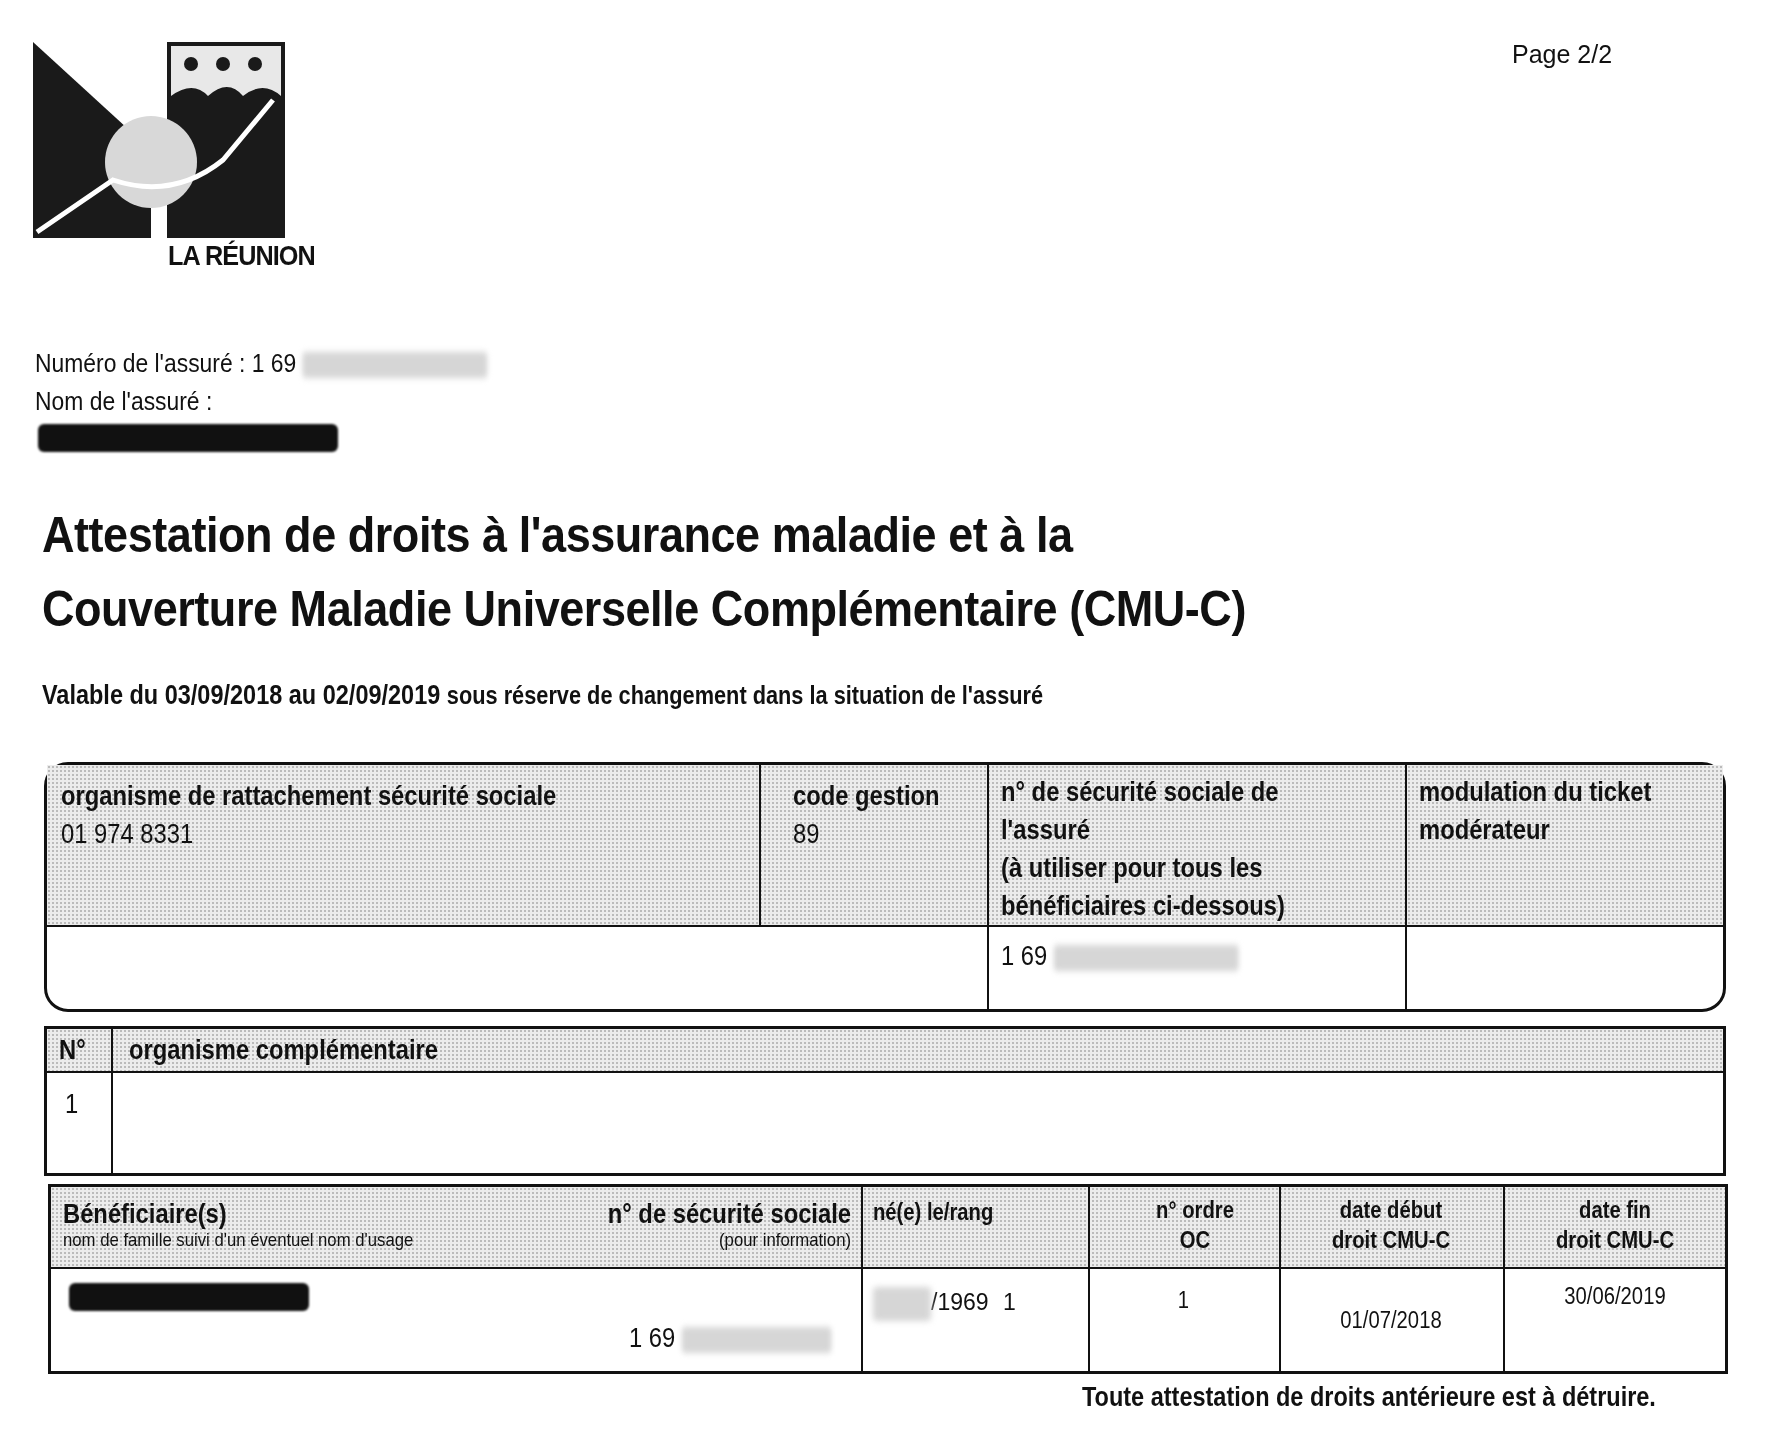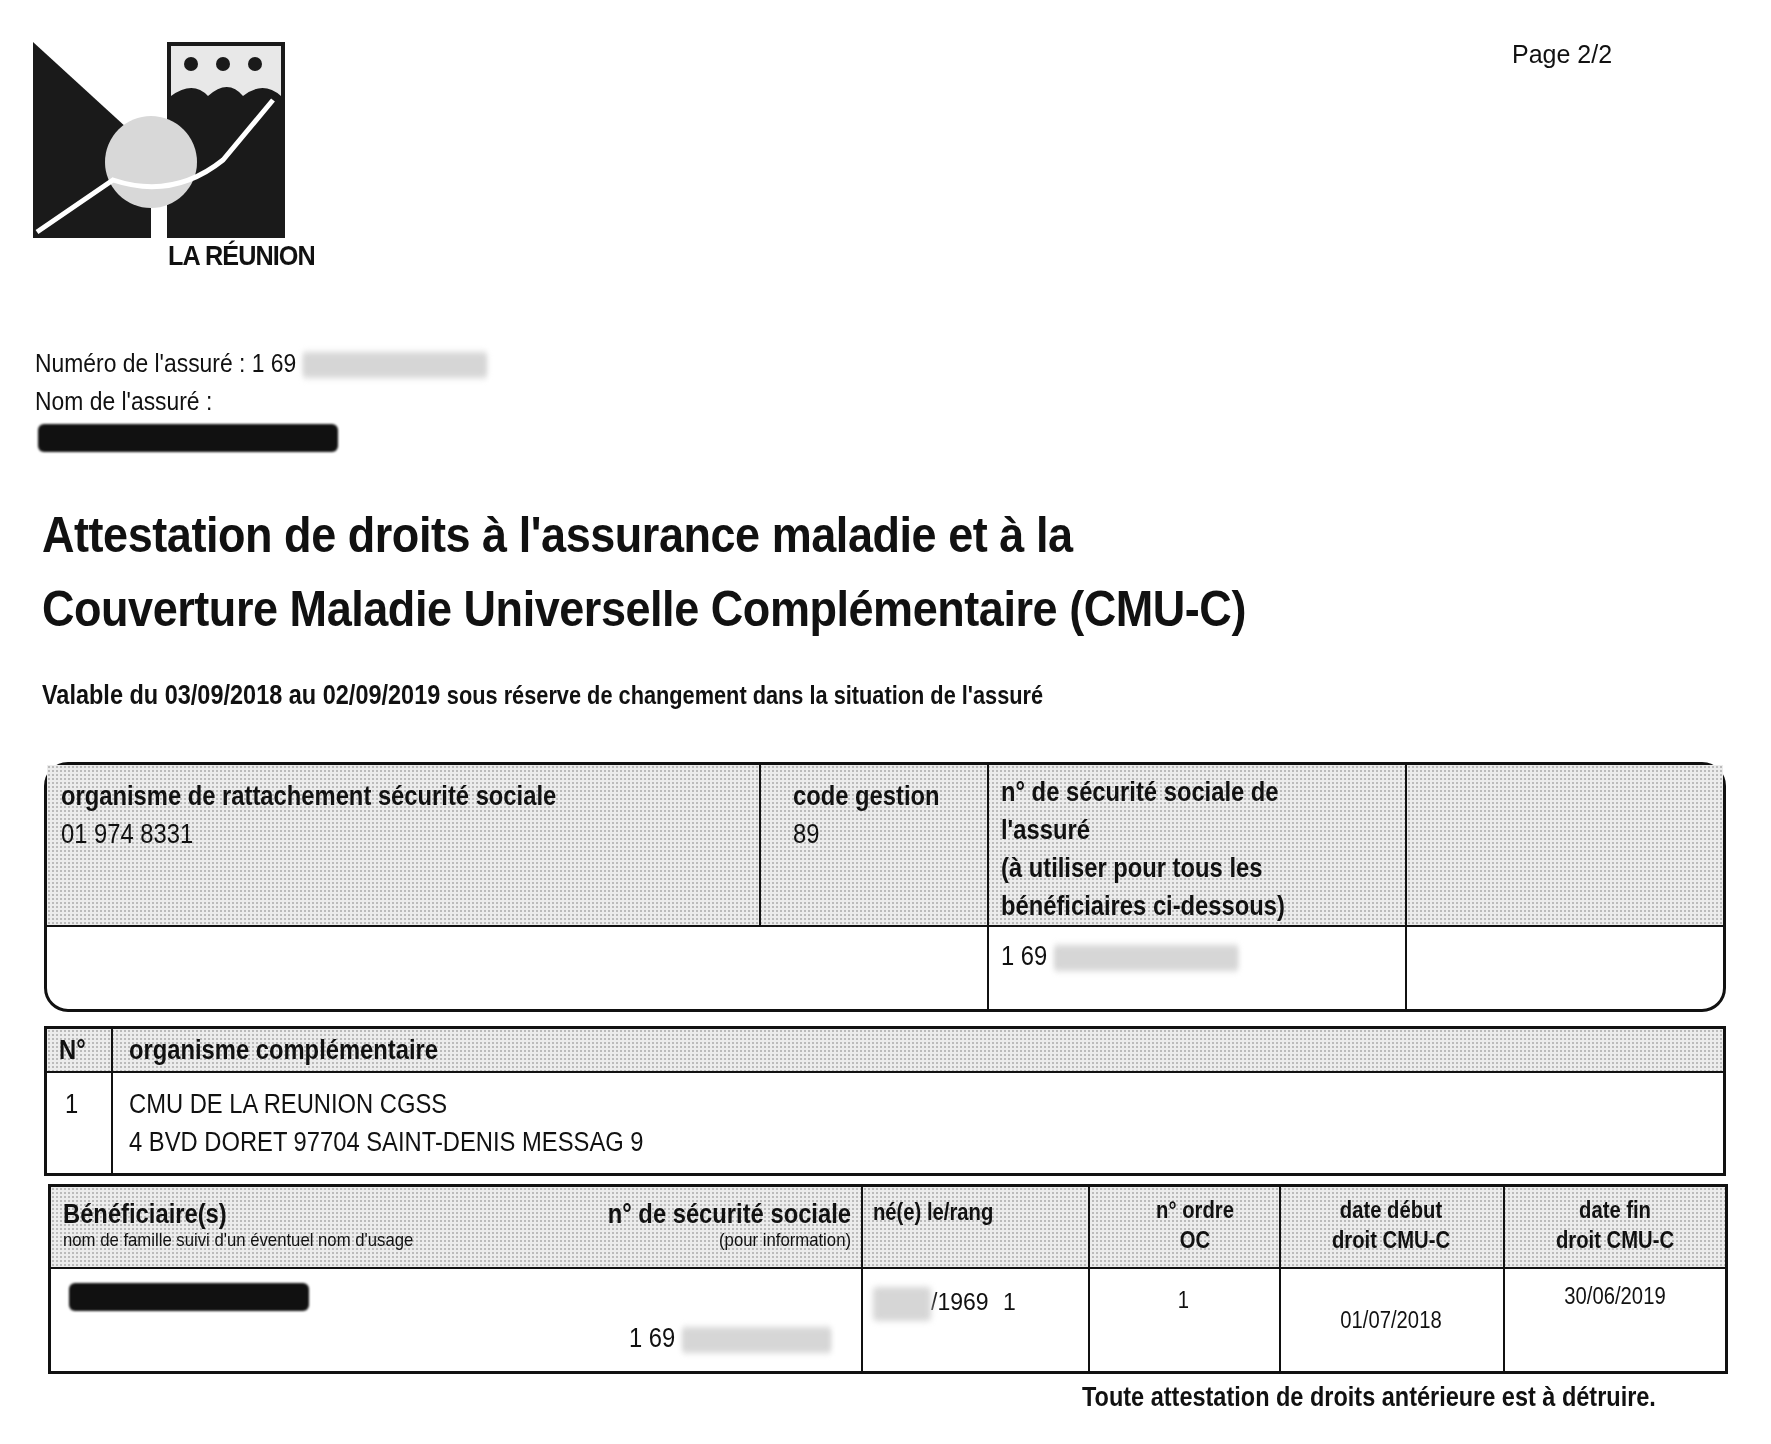--- a/index.html
+++ b/index.html
@@ -76,39 +76,39 @@
   <div class="cell" style="left:726px;top:12px;margin-left:20px;">
     <div class="hd">code gestion</div>
     <div class="tx">89</div>
   </div>
   <div class="cell" style="left:954px;top:8px;">
     <div class="hd">n° de sécurité sociale de</div>
     <div class="hd">l'assuré</div>
     <div class="hd">(à utiliser pour tous les</div>
     <div class="hd">bénéficiaires ci-dessous)</div>
   </div>
+  <div class="cell" style="left:1372px;top:8px;">
+    <div class="hd">modulation du ticket</div>
+    <div class="hd">modérateur</div>
+  </div>
 
   <div class="cell tx" style="left:954px;top:172px;">
     <span>1 69</span>
     <span class="blur" style="width:210px;"></span>
   </div>
   <div class="cell" style="left:1372px;top:172px;"></div>
 </div>
 
 <div class="tbl" style="left:44px;top:1026px;width:1682px;height:150px;">
   <div class="cell shade" style="left:0;top:0;right:0;height:42px;"></div>
   <div class="hl" style="top:42px;"></div>
   <div class="vl" style="left:64px;"></div>
   <div class="cell hd" style="left:12px;top:2px;">N°</div>
   <div class="cell hd" style="left:82px;top:2px;">organisme complémentaire</div>
   <div class="cell tx" style="left:18px;top:56px;">1</div>
-  <div class="cell" style="left:82px;top:56px;">
-    <div class="tx">CMU DE LA REUNION CGSS</div>
-    <div class="tx">4  BVD DORET 97704 SAINT-DENIS MESSAG 9</div>
-  </div>
 </div>
 
 <div class="tbl" style="left:48px;top:1184px;width:1680px;height:190px;text-decoration:underline;">
   <div class="cell shade" style="left:0;top:0;right:0;height:80px;"></div>
   <div class="hl" style="top:80px;"></div>
   <div class="vl" style="left:810px;"></div>
   <div class="vl" style="left:1037px;"></div>
   <div class="vl" style="left:1228px;"></div>
   <div class="vl" style="left:1452px;"></div>
 

